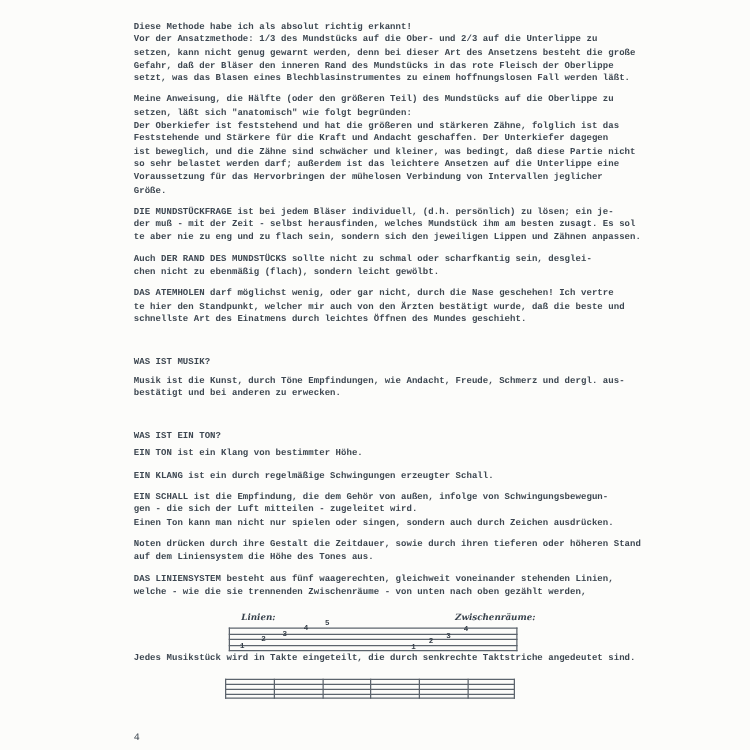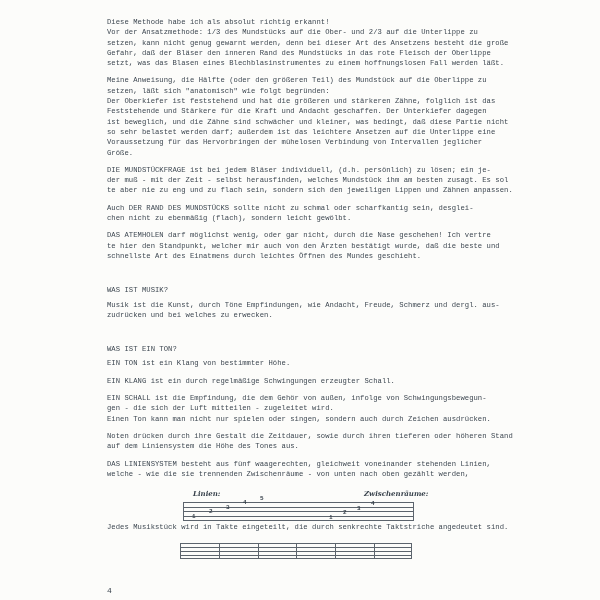--- a/index.html
+++ b/index.html
@@ -3,21 +3,21 @@
 <meta charset="utf-8">
 <style>
   html,body { margin:0; padding:0; background:#ffffff; }
   .page {
     position:relative; width:600px; height:600px;
     background:#fcfcfa; overflow:hidden;
     font-family:"Liberation Mono","DejaVu Sans Mono",monospace;
     color:#3d4751;
   }
   .content { position:absolute; left:107px; top:17px; width:412px; }
-  .ln { display:block; font-size:7.2px; line-height:10.3px; white-space:pre; letter-spacing:0.05px; }
+  .ln { display:block; font-size:7.2px; line-height:10.3px; white-space:pre; letter-spacing:0.05px;font-weight:bold; }
   p.para { margin:0 0 7px 0; }
   p.h-before { margin-top:10px; }
   p.h-after { margin-bottom:4px;margin-top:24px; }
   p.last { margin-bottom:1px; }
 
   
   .fig1 { position:relative; margin:9px 0 0 76px; width:231px; height:34px; }
   .fig-label { position:absolute; top:1px; font-family:"DejaVu Serif",serif; font-style:italic; font-weight:bold; font-size:7px; color:#39434d; }
   .lbl-l { left:10px; }
   .lbl-r { left:141px;padding-left:40px; }
@@ -57,21 +57,21 @@
 
     <p class="para">
       <span class="ln">Diese Methode habe ich als absolut richtig erkannt!</span>
       <span class="ln">Vor der Ansatzmethode: 1/3 des Mundstücks auf die Ober- und 2/3 auf die Unterlippe zu</span>
       <span class="ln">setzen, kann nicht genug gewarnt werden, denn bei dieser Art des Ansetzens besteht die große</span>
       <span class="ln">Gefahr, daß der Bläser den inneren Rand des Mundstücks in das rote Fleisch der Oberlippe</span>
       <span class="ln">setzt, was das Blasen eines Blechblasinstrumentes zu einem hoffnungslosen Fall werden läßt.</span>
     </p>
 
     <p class="para">
-      <span class="ln">Meine Anweisung, die Hälfte (oder den größeren Teil) des Mundstück auf die Oberlippe zu</span>
+      <span class="ln">Meine Anweisung, die Hälfte (oder den größeren Teil) des Mundstücks auf die Oberlippe zu</span>
       <span class="ln">setzen, läßt sich "anatomisch" wie folgt begründen:</span>
       <span class="ln">Der Oberkiefer ist feststehend und hat die größeren und stärkeren Zähne, folglich ist das</span>
       <span class="ln">Feststehende und Stärkere für die Kraft und Andacht geschaffen. Der Unterkiefer dagegen</span>
       <span class="ln">ist beweglich, und die Zähne sind schwächer und kleiner, was bedingt, daß diese Partie nicht</span>
       <span class="ln">so sehr belastet werden darf; außerdem ist das leichtere Ansetzen auf die Unterlippe eine</span>
       <span class="ln">Voraussetzung für das Hervorbringen der mühelosen Verbindung von Intervallen jeglicher</span>
       <span class="ln">Größe.</span>
     </p>
 
     <p class="para">
@@ -90,21 +90,21 @@
       <span class="ln">te hier den Standpunkt, welcher mir auch von den Ärzten bestätigt wurde, daß die beste und</span>
       <span class="ln">schnellste Art des Einatmens durch leichtes Öffnen des Mundes geschieht.</span>
     </p>
 
     <p class="para h-before h-after">
       <span class="ln">WAS IST MUSIK?</span>
     </p>
 
     <p class="para">
       <span class="ln">Musik ist die Kunst, durch Töne Empfindungen, wie Andacht, Freude, Schmerz und dergl. aus-</span>
-      <span class="ln">zudrücken und bei welches zu erwecken.</span>
+      <span class="ln">bestätigt und bei anderen zu erwecken.</span>
     </p>
 
     <p class="para h-before h-after">
       <span class="ln">WAS IST EIN TON?</span>
     </p>
 
     <p class="para">
       <span class="ln">EIN TON ist ein Klang von bestimmter Höhe.</span>
     </p>
 

